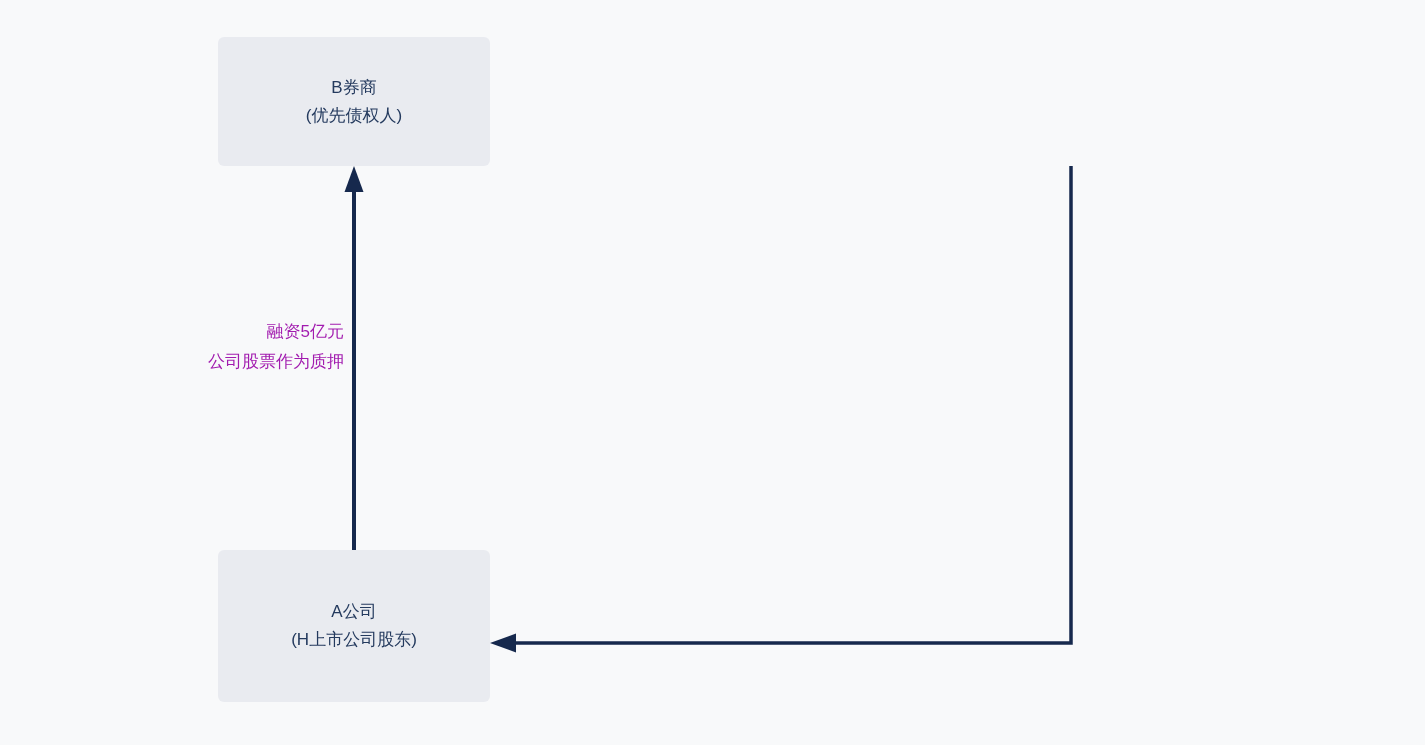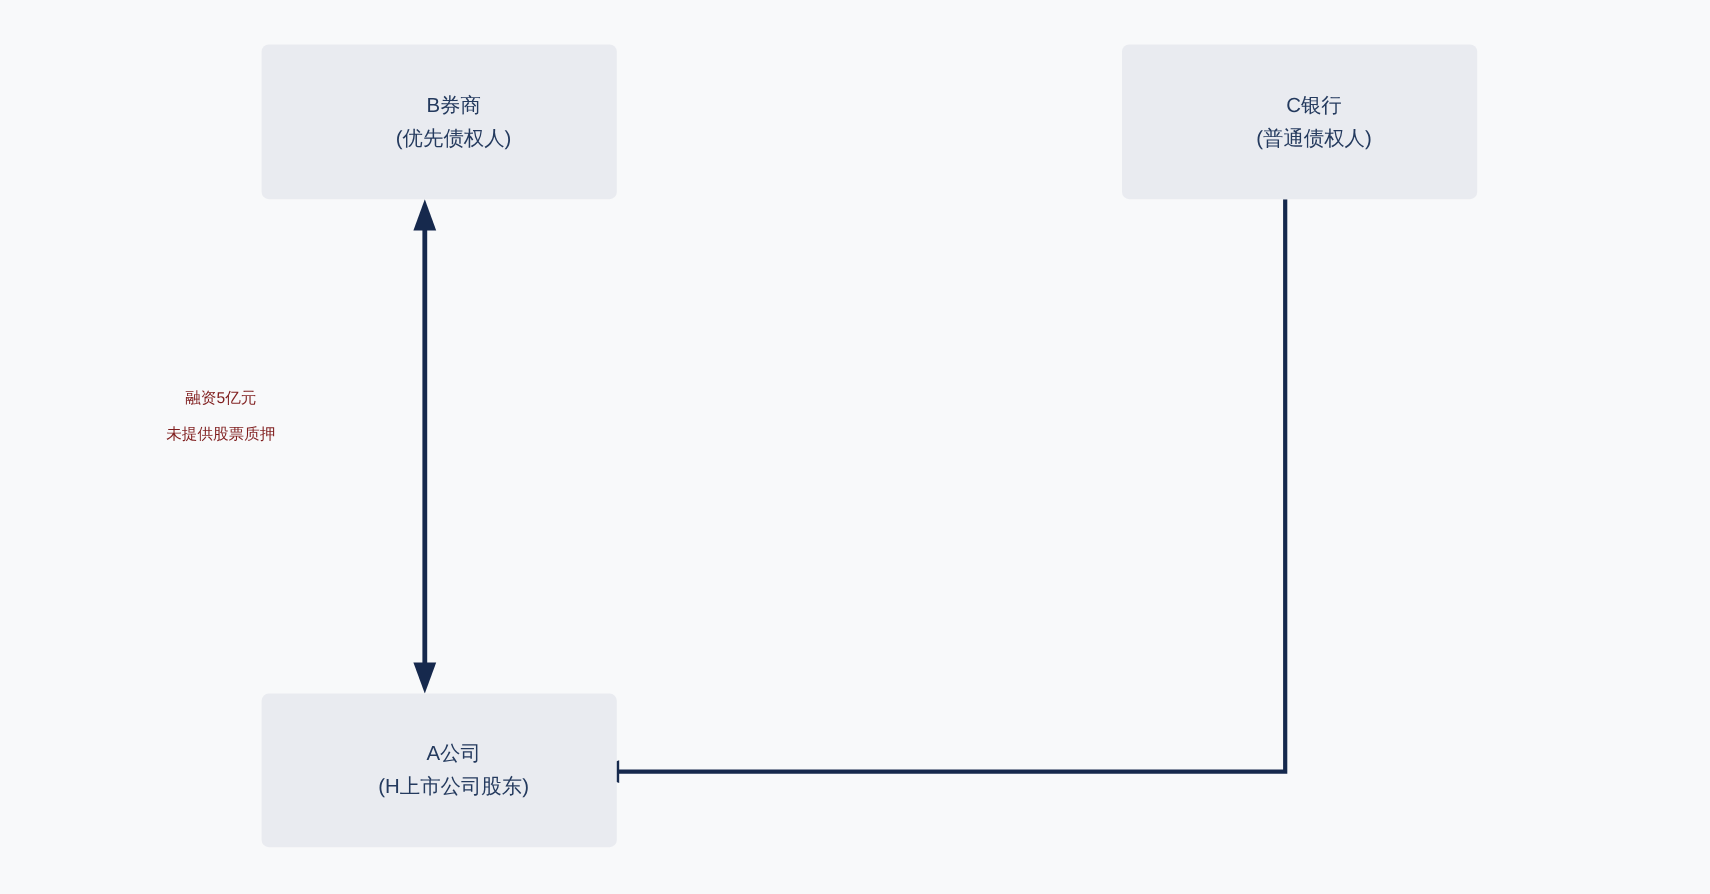--- a/index.html
+++ b/index.html
@@ -21,31 +21,30 @@
     background: #e9ebf0;
     border-radius: 6px;
     display: flex;
     flex-direction: column;
     align-items: center;
     justify-content: center;
     color: #243a5e;
     font-size: 17px;
     line-height: 28px;
     text-align: center;
-    padding-left: 24px;
   }
   .node--b { left: 218px; top: 37px; }
   .node--c { left: 935px; top: 37px; }
-  .node--a { left: 218px; top: 578px; height: 128px; }
+  .node--a { left: 218px; top: 550px; height: 152px; }
   .edge-label {
     position: absolute;
-    color: #7f1d1d;
-    font-size: 13px;
+    color: #a21caf;
+    font-size: 17px;
     line-height: 30px;
-    text-align: center;
+    text-align: right;
     white-space: nowrap;
   }
   .edge-label--left  { left: 24px;  top: 317px; width: 320px; }
   .edge-label--right { left: 1092px; top: 336px; width: 300px; line-height: 29px; }
   svg.wires {
     position: absolute;
     left: 0; top: 0;
     width: 1425px;
     height: 745px;
     pointer-events: none;
@@ -68,29 +67,25 @@
       <path d="M 1071 166 L 1071 643 L 512 643" fill="none" stroke="#16294d" stroke-width="3.5"></path>
       <polygon points="490,643 516,633.5 516,652.5" fill="#16294d"></polygon>
     </g>
   </svg>
 
   <div class="node node--b">
     <div>B券商</div>
     <div>(优先债权人)</div>
   </div>
 
-  <div class="node node--c">
-    <div>C银行</div>
-    <div>(普通债权人)</div>
-  </div>
 
   <div class="node node--a">
     <div>A公司</div>
     <div>(H上市公司股东)</div>
   </div>
 
   <div class="edge-label edge-label--left">
     <div>融资5亿元</div>
-    <div>未提供股票质押</div>
+    <div>公司股票作为质押</div>
   </div>
 
 
 </div>
 
 </body></html>

